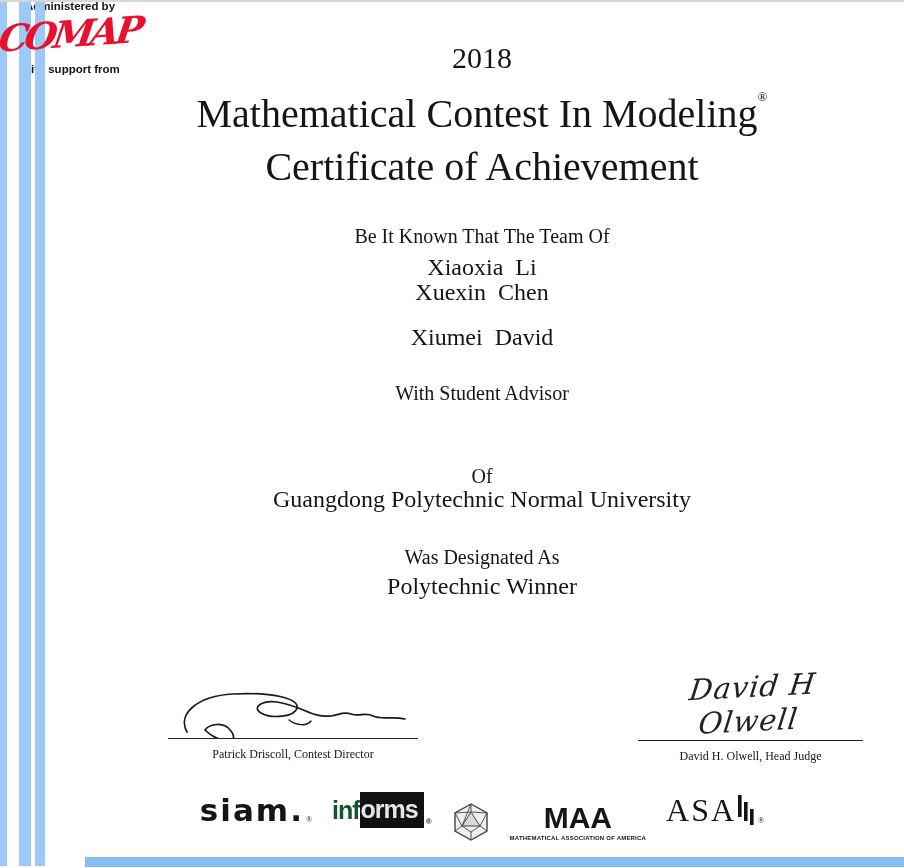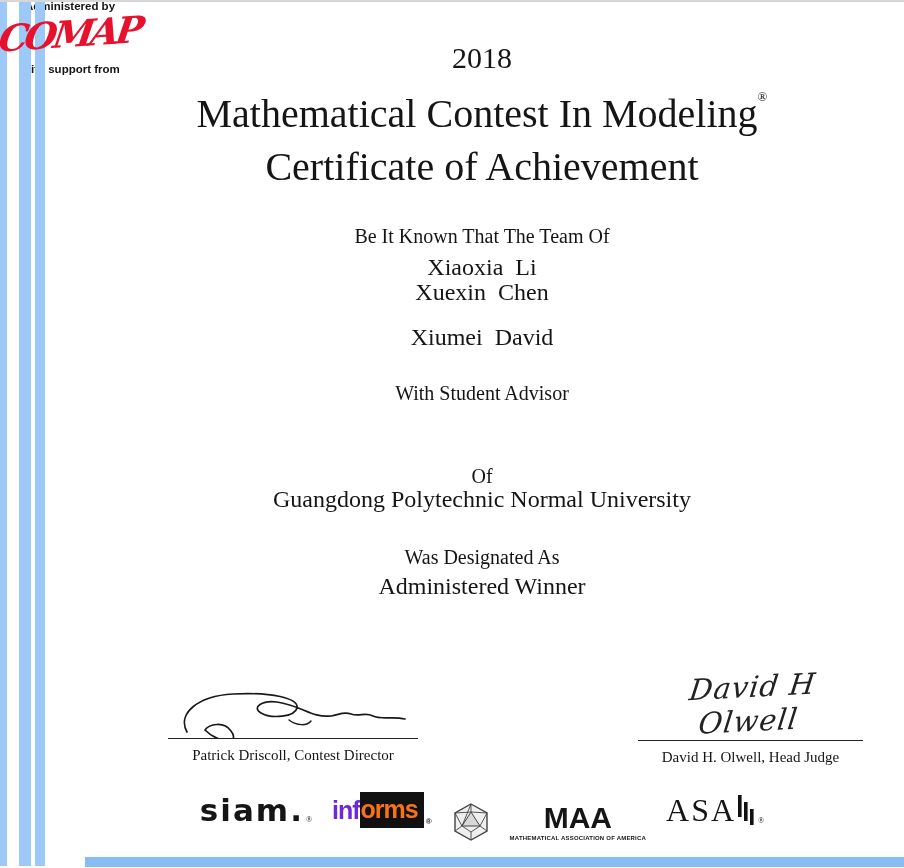--- a/index.html
+++ b/index.html
@@ -32,43 +32,43 @@
   .inst   { top:487px; }
   .d-intro { top:547px; }
   .desig  { top:574px; }
 
   
   .sigblock { position:absolute; text-align:center; }
   .sig-left  { left:168px; top:686px; width:250px; }
   .sig-right { left:638px; top:688px; width:225px; }
   .sig-art { height:52px; display:flex; align-items:flex-end; justify-content:center; }
   .sig-rule { border-top:1.6px solid #222; margin-top:0; }
-  .sig-label { font-size:15px; padding-top:8px; }
+  .sig-label { font-size:12px; padding-top:8px; }
   .script-name { font-family:"DejaVu Serif", serif; font-style:italic; font-size:29px;
                  color:#222; display:inline-block; transform:rotate(-3deg) skewX(-10deg);
                  letter-spacing:1px; margin-bottom:2px; }
 
   .sig-center { left:428px; top:688px; width:140px; display:flex; flex-direction:column;
                 align-items:center; }
   .small-bold { font-family:"Liberation Sans", sans-serif; font-weight:bold; font-size:11.5px; }
   .comap { font-family:"DejaVu Serif", serif; font-style:italic; font-weight:900;
            font-size:37px; letter-spacing:-4px; color:var(--comap-color,#e8112d);
            transform:skewX(-12deg) rotate(-4deg); line-height:1; margin:4px 0 10px 0; }
 
   
   .sponsors { position:absolute; top:786px; left:60px; right:0; height:48px;
               display:flex; align-items:center; justify-content:center; gap:20px; }
   .logo { display:flex; align-items:center; }
   .siam-text { font-family:"DejaVu Sans", sans-serif; font-weight:900; font-size:31px;
                letter-spacing:2px; line-height:1; }
   .tiny-reg { font-size:8px; align-self:flex-end; margin:0 0 2px 2px; }
   .informs { font-family:"Liberation Sans", sans-serif; font-weight:bold; font-size:25px;
              line-height:1; display:flex; align-items:center; }
-  .informs .inf { color:#6d28d9; letter-spacing:-1px; }
-  .informs .orms { background:#111; color:#f97316; padding:5px 6px 6px 1px; letter-spacing:-1px; }
+  .informs .inf { color:#14532d; letter-spacing:-1px; }
+  .informs .orms { background:#111; color:#e5e5e5; padding:5px 6px 6px 1px; letter-spacing:-1px; }
   .maa { gap:20px;margin-top:24px; }
   .maa-col { display:flex; flex-direction:column; align-items:center; }
   .maa-text { font-family:"Liberation Sans", sans-serif; font-weight:900; font-size:30px;
               line-height:1; letter-spacing:0px; }
   .maa-sub { font-family:"Liberation Sans", sans-serif; font-weight:bold; font-size:6px;
              letter-spacing:0.2px; margin-top:2px; white-space:nowrap; }
   .asa { gap:2px; }
   .asa-text { font-family:"Liberation Serif", serif; font-size:32px; line-height:1;
               letter-spacing:2px; }
 </style>
@@ -94,21 +94,21 @@
   <div class="line name n0">Xiaoxia  Li</div>
   <div class="line name n1">Xuexin  Chen</div>
   <div class="line name n2">Xiumei  David</div>
 
   <div class="line intro a-intro">With Student Advisor</div>
 
   <div class="line of">Of</div>
   <div class="line name inst">Guangdong Polytechnic Normal University</div>
 
   <div class="line intro d-intro">Was Designated As</div>
-  <div class="line name desig">Administered Winner</div>
+  <div class="line name desig">Polytechnic Winner</div>
 
   <div class="sigblock sig-left">
     <div class="sig-art">
       <svg width="245" height="52" viewBox="0 0 245 52">
         <path d="M16,46 C 6,28 26,10 62,8 C 100,6 128,12 126,22 C 124,31 100,33 90,27
                  C 80,21 92,14 106,16 C 132,20 140,32 160,30 C 168,29 172,25 180,28
                  C 188,31 194,26 202,30 C 210,34 222,30 234,33" fill="none" stroke="#1a1a1a" stroke-width="1.7" stroke-linecap="round"></path>
         <path d="M34,44 C 48,58 70,58 60,45 C 53,35 38,38 34,44" fill="none" stroke="#1a1a1a" stroke-width="1.7" stroke-linecap="round"></path>
         <path d="M118,34 C 126,40 136,40 140,35" fill="none" stroke="#1a1a1a" stroke-width="1.5" stroke-linecap="round"></path>
       </svg>

